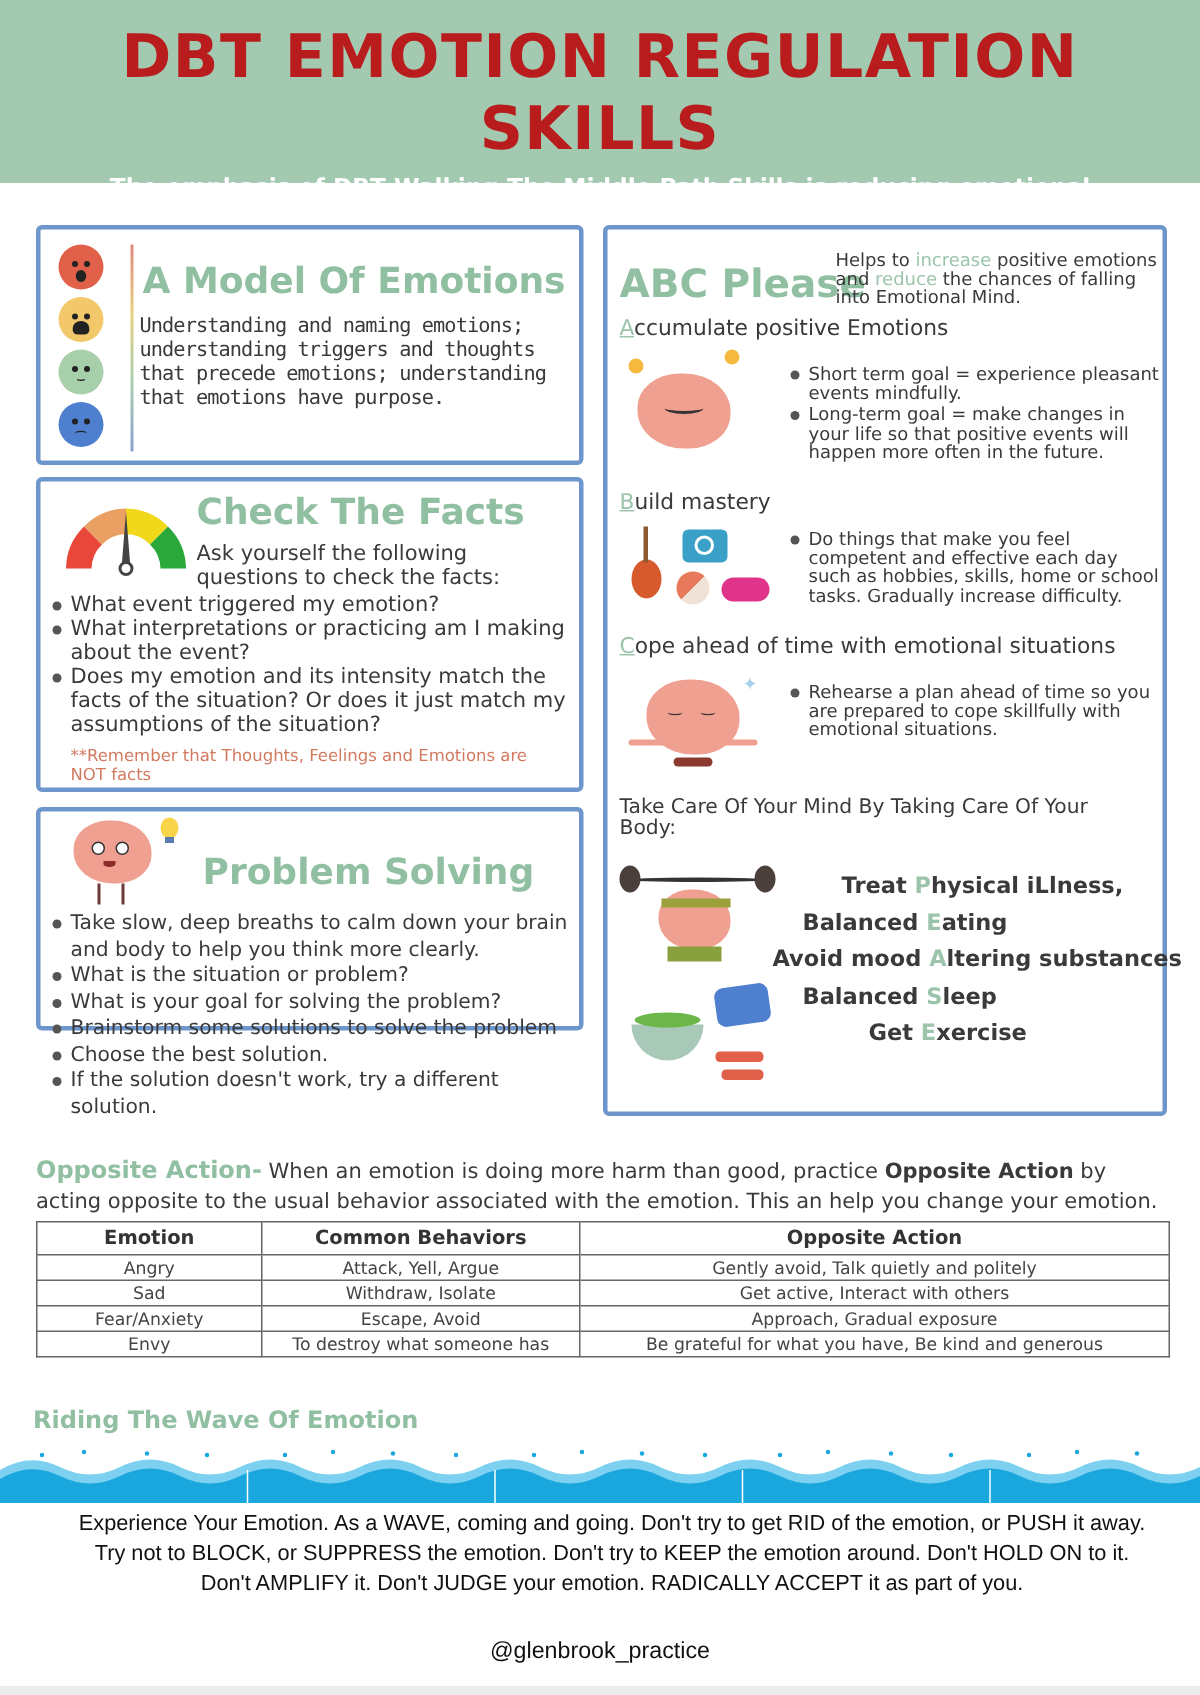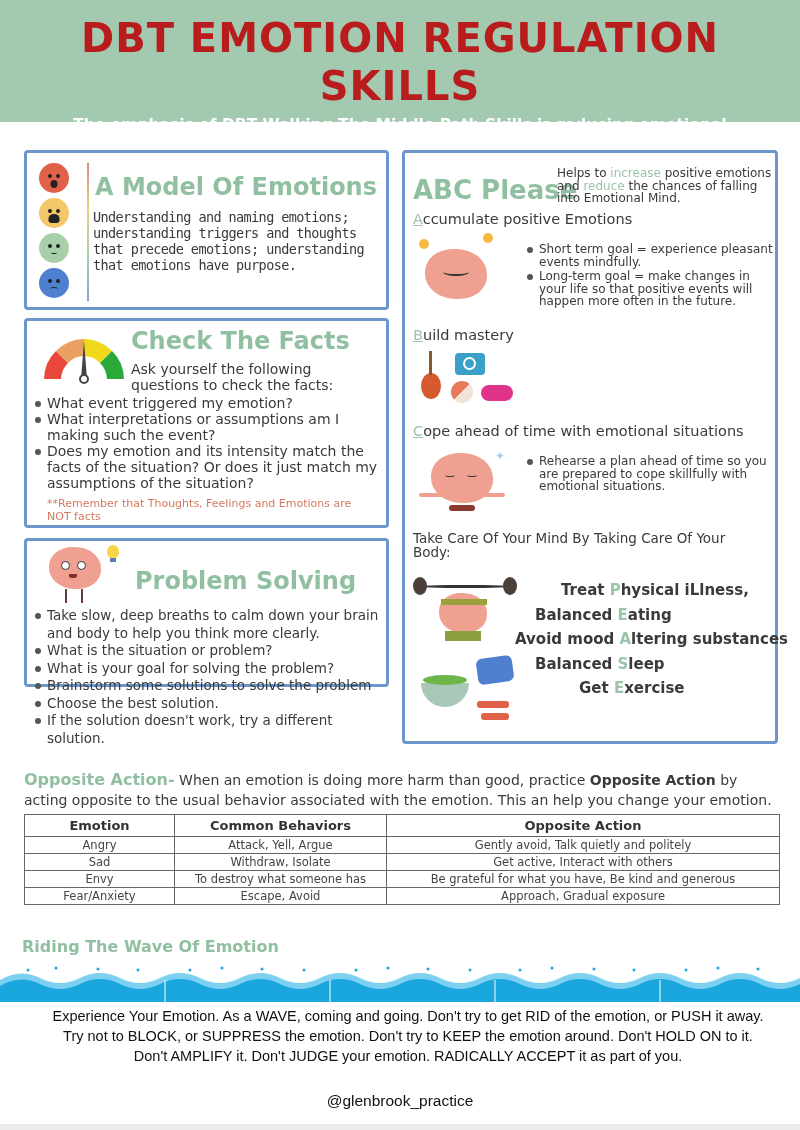--- a/index.html
+++ b/index.html
@@ -110,21 +110,21 @@
     <path d="M17 20 A40 40 0 0 1 45 8 L45 25 A23 23 0 0 0 29 32 Z" fill="#e9a062"></path>
     <path d="M45 8 A40 40 0 0 1 73 20 L61 32 A23 23 0 0 0 45 25 Z" fill="#f2d81a"></path>
     <path d="M73 20 A40 40 0 0 1 85 48 L68 48 A23 23 0 0 0 61 32 Z" fill="#2aa83a"></path>
     <path d="M45 10 L48 48 L42 48 Z" fill="#444"></path>
     <circle cx="45" cy="48" r="4" fill="#fff" stroke="#444" stroke-width="2"></circle>
   </svg>
   <div class="card-title green-title">Check The Facts</div>
   <div class="intro">Ask yourself the following questions to check the facts:</div>
   <ul class="bul">
     <li>What event triggered my emotion?</li>
-    <li>What interpretations or assumptions am I making such the event?</li>
+    <li>What interpretations or practicing am I making about the event?</li>
     <li>Does my emotion and its intensity match the facts of the situation? Or does it just match my assumptions of the situation?</li>
   </ul>
   <div class="note">**Remember that Thoughts, Feelings and Emotions are NOT facts</div>
 </div>
 
 <div class="card" id="card-problem">
   <div>
     <div class="brain" style="left:22px;top:6px;width:52px;height:42px;"></div>
     <div style="position:absolute;left:34px;top:20px;width:9px;height:9px;border-radius:50%;background:#fff;border:1.5px solid #333"></div>
     <div style="position:absolute;left:50px;top:20px;width:9px;height:9px;border-radius:50%;background:#fff;border:1.5px solid #333"></div>
@@ -163,20 +163,23 @@
 
   <div class="sec-head" style="top:174px"><span class="first">B</span><span>uild mastery</span></div>
   <div>
     <div style="position:absolute;left:16px;top:220px;width:20px;height:26px;border-radius:50%;background:#d65a2e"></div>
     <div style="position:absolute;left:24px;top:198px;width:3px;height:24px;background:#8a5a2e"></div>
     <div style="position:absolute;left:50px;top:200px;width:30px;height:22px;border-radius:4px;background:#3aa0c8"></div>
     <div style="position:absolute;left:58px;top:204px;width:13px;height:13px;border-radius:50%;border:2px solid #fff"></div>
     <div style="position:absolute;left:46px;top:228px;width:22px;height:22px;border-radius:50%;background:linear-gradient(135deg,#e67a5a 50%,#f0e2d6 50%)"></div>
     <div style="position:absolute;left:76px;top:232px;width:32px;height:16px;border-radius:8px;background:#e0338a"></div>
   </div>
+  <ul class="bul sec-list" style="top:200px">
+    <li>Do things that make you feel competent and effective each day such as hobbies, skills, home or school tasks. Gradually increase difficulty.</li>
+  </ul>
 
   <div class="sec-head" style="top:270px"><span class="first">C</span><span>ope ahead of time with emotional situations</span></div>
   <div>
     <div class="brain" style="left:26px;top:300px;width:62px;height:50px;"></div>
     <div style="position:absolute;left:40px;top:320px;width:10px;height:4px;border-bottom:1.5px solid #333;border-radius:0 0 50% 50%"></div>
     <div style="position:absolute;left:62px;top:320px;width:10px;height:4px;border-bottom:1.5px solid #333;border-radius:0 0 50% 50%"></div>
     <div style="position:absolute;left:14px;top:340px;width:86px;height:4px;background:#f0a090;border-radius:2px"></div>
     <div style="position:absolute;left:44px;top:352px;width:26px;height:6px;background:#8a3a2e;border-radius:3px"></div>
     <div style="position:absolute;left:90px;top:296px;color:#a8d0ec;font-size:12px">✦</div>
   </div>
@@ -226,28 +229,28 @@
       <td>Angry</td>
       <td>Attack, Yell, Argue</td>
       <td>Gently avoid, Talk quietly and politely</td>
     </tr>
     <tr>
       <td>Sad</td>
       <td>Withdraw, Isolate</td>
       <td>Get active, Interact with others</td>
     </tr>
     <tr>
+      <td>Fear/Anxiety</td>
+      <td>Escape, Avoid</td>
+      <td>Approach, Gradual exposure</td>
+    </tr>
+    <tr>
       <td>Envy</td>
       <td>To destroy what someone has</td>
       <td>Be grateful for what you have, Be kind and generous</td>
-    </tr>
-    <tr>
-      <td>Fear/Anxiety</td>
-      <td>Escape, Avoid</td>
-      <td>Approach, Gradual exposure</td>
     </tr>
   </tbody>
 </table>
 
 <div id="riding" class="green-title">Riding The Wave Of Emotion</div>
 <svg class="waves" viewBox="0 0 800 36" preserveAspectRatio="none">
   <path d="M0 14 Q20 2 40 12 T80 12 T120 12 T160 12 T200 12 T240 12 T280 12 T320 12 T360 12 T400 12 T440 12 T480 12 T520 12 T560 12 T600 12 T640 12 T680 12 T720 12 T760 12 T800 12 L800 36 L0 36 Z" fill="#7dd0ef"></path>
   <path d="M0 20 Q20 8 40 18 T80 18 T120 18 T160 18 T200 18 T240 18 T280 18 T320 18 T360 18 T400 18 T440 18 T480 18 T520 18 T560 18 T600 18 T640 18 T680 18 T720 18 T760 18 T800 18 L800 36 L0 36 Z" fill="#1aa7dd"></path>
   <g stroke="#ffffff" stroke-width="1">
     <line x1="165" y1="14" x2="165" y2="36"></line>

